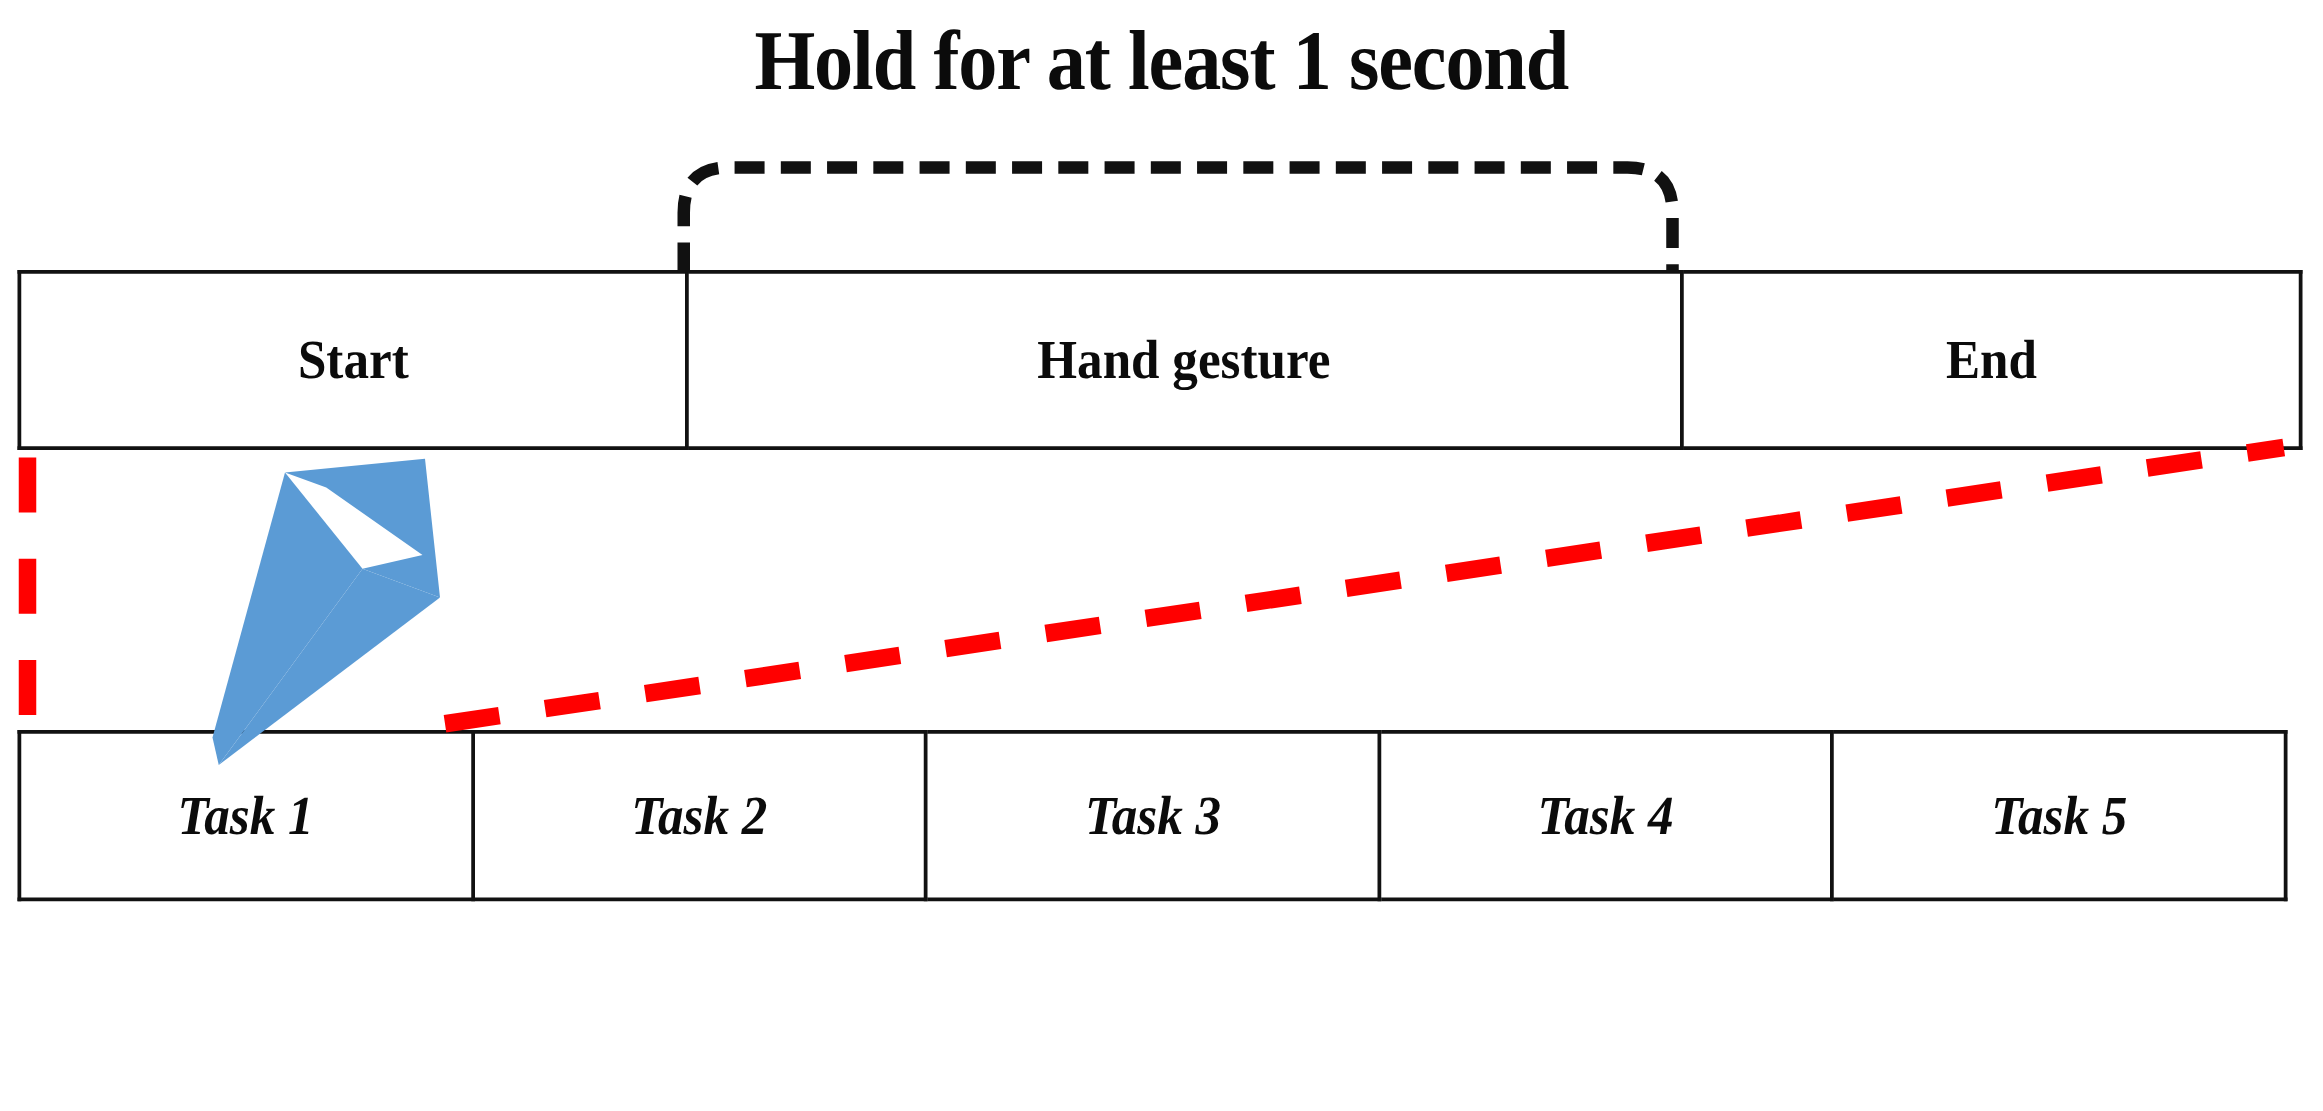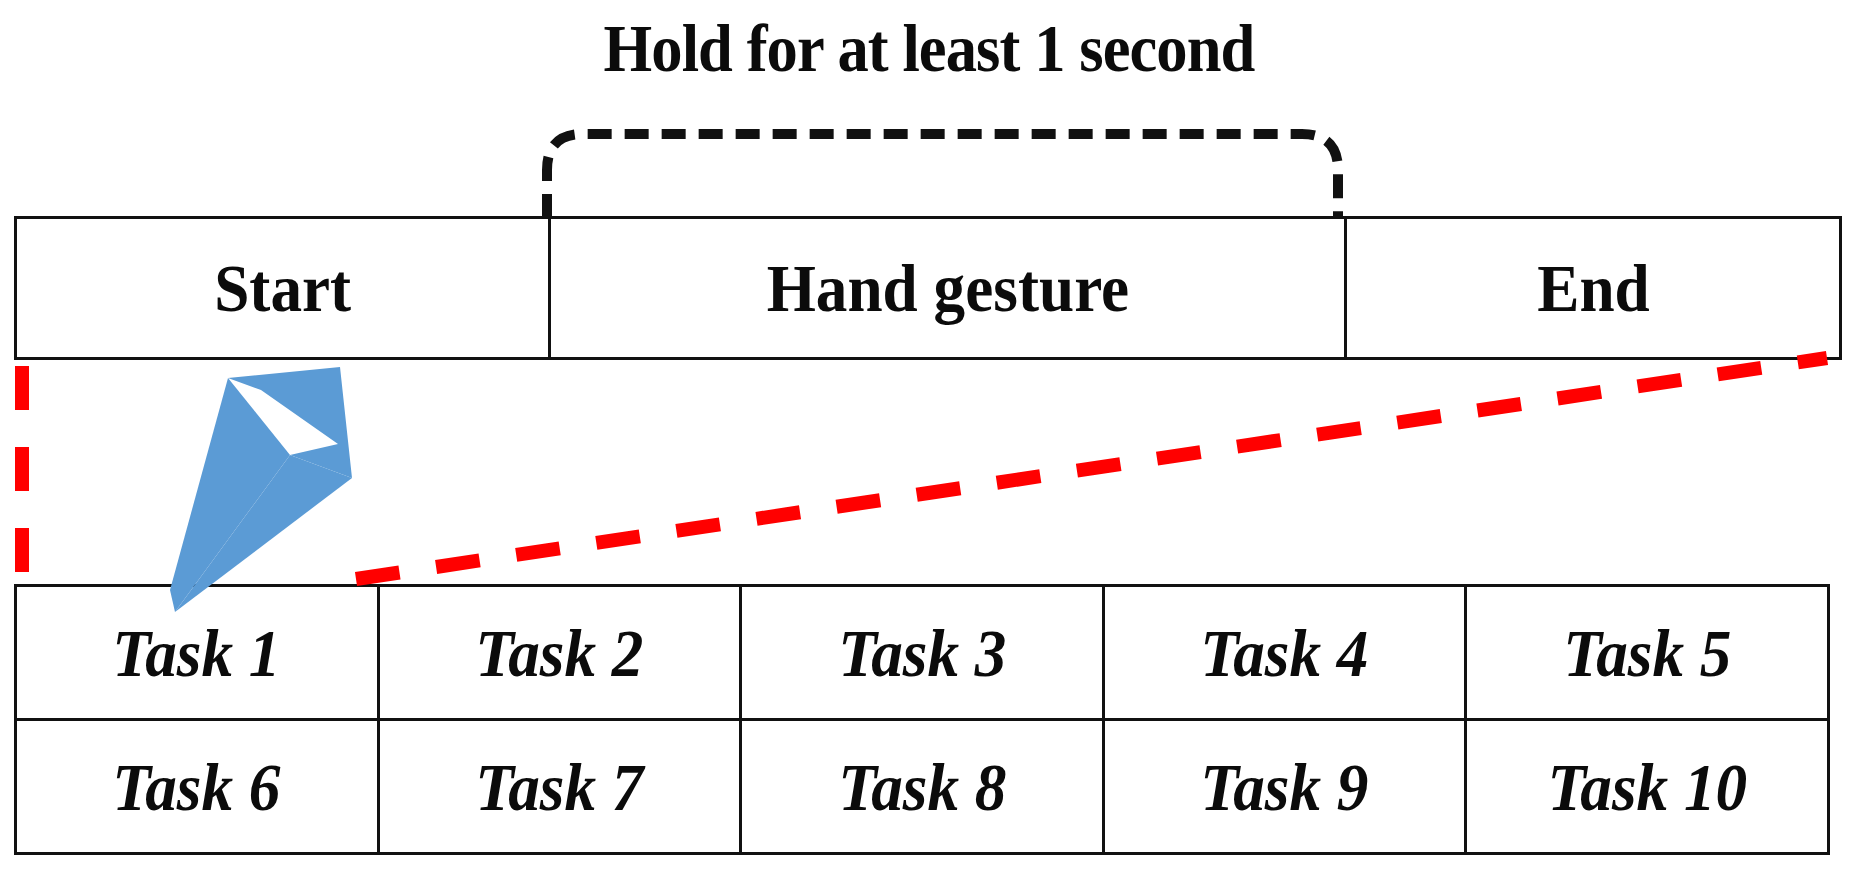--- a/index.html
+++ b/index.html
@@ -53,21 +53,21 @@
     border-collapse: collapse;
     table-layout: fixed;
     background: transparent;
   }
   .grid td {
     border: 3px solid #111111;
     text-align: center;
     vertical-align: middle;
     font-family: "Liberation Serif", "DejaVu Serif", serif;
     font-weight: bold;
-    font-size: 68px;
+    font-size: 44px;
     line-height: 1;
     color: #0b0b0b;
     padding: 0;
     background: transparent;
     white-space: nowrap;
   }
   .grid td span {
     display: inline-block;
     transform: scaleX(0.93);
     transform-origin: 50% 50%;
@@ -116,27 +116,20 @@
 
   <table class="grid" id="task-table">
     <tbody>
       <tr>
         <td><span>Task 1</span></td>
         <td><span>Task 2</span></td>
         <td><span>Task 3</span></td>
         <td><span>Task 4</span></td>
         <td><span>Task 5</span></td>
       </tr>
-      <tr>
-        <td><span>Task 6</span></td>
-        <td><span>Task 7</span></td>
-        <td><span>Task 8</span></td>
-        <td><span>Task 9</span></td>
-        <td><span>Task 10</span></td>
-      </tr>
     </tbody>
   </table>
 
   <svg id="overlay" viewBox="0 0 1858 889">
 
     <path d="M 547 218 L 547 170 Q 547 134 583 134 L 1302 134 Q 1338 134 1338 170 L 1338 218" fill="none" stroke="#111111" stroke-width="10" stroke-linecap="butt" stroke-dasharray="24 13"></path>
 
     <path d="M 22 366 L 22 582" fill="none" stroke="#FF0000" stroke-width="14" stroke-linecap="butt" stroke-dasharray="44 37"></path>
 
     <path d="M 356 579 L 1827 358" fill="none" stroke="#FF0000" stroke-width="14" stroke-linecap="butt" stroke-dasharray="44 37"></path>

